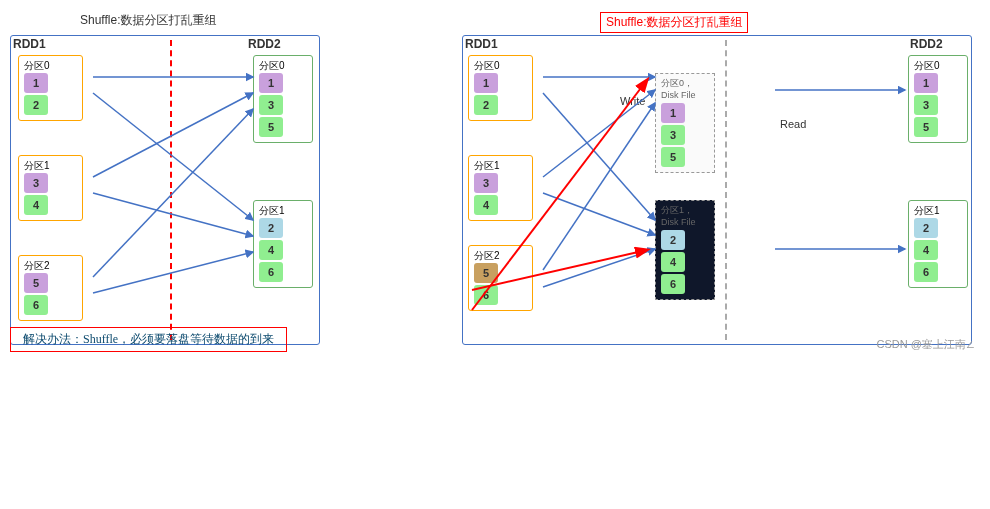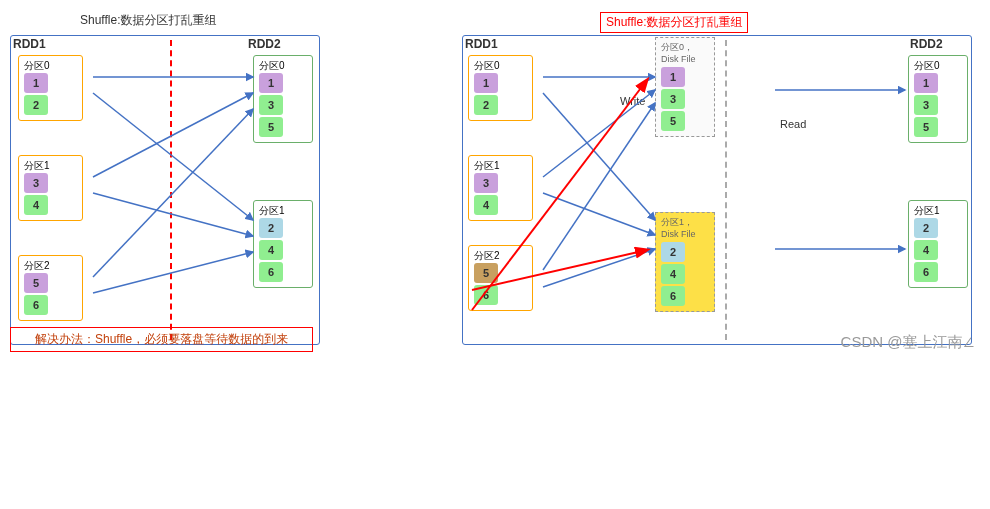--- a/index.html
+++ b/index.html
@@ -136,28 +136,28 @@
     <div class="cell cell-purple">3</div>
     <div class="cell cell-green">4</div>
   </div>
 
   <div style="position:absolute;left:468px;top:245px;width:65px;border:1.5px solid #FFA500;border-radius:3px;padding:3px 5px;">
     <div style="font-size:10px;">分区2</div>
     <div class="cell cell-purple" style="background:#C8A060;">5</div>
     <div class="cell cell-green">6</div>
   </div>
 
-  <div style="position:absolute;left:655px;top:37px;width:60px;border:1px dashed #999;background:#fafafa;padding:3px 5px;">
+  <div style="position:absolute;left:655px;top:73px;width:60px;border:1px dashed #999;background:#fafafa;padding:3px 5px;">
     <div style="font-size:9px;color:#666;margin-bottom:3px;">分区0，Disk File</div>
     <div class="cell cell-purple">1</div>
     <div class="cell cell-green">3</div>
     <div class="cell cell-green">5</div>
   </div>
 
-  <div style="position:absolute;left:655px;top:212px;width:60px;border:1px dashed #999;background:#fde047;padding:3px 5px;">
+  <div style="position:absolute;left:655px;top:200px;width:60px;border:1px dashed #999;background:#0f172a;padding:3px 5px;">
     <div style="font-size:9px;color:#666;margin-bottom:3px;">分区1，Disk File</div>
     <div class="cell cell-blue">2</div>
     <div class="cell cell-green">4</div>
     <div class="cell cell-green">6</div>
   </div>
 
   <div style="position:absolute;left:908px;top:55px;width:60px;border:1.5px solid #6AAF6A;border-radius:3px;padding:3px 5px;">
     <div style="font-size:10px;">分区0</div>
     <div class="cell cell-purple">1</div>
     <div class="cell cell-green">3</div>
@@ -206,19 +206,19 @@
     </defs>
 
     <line x1="10" y1="260" x2="185" y2="30" stroke="red" stroke-width="2" marker-end="url(#arrowRed)"></line>
 
     <line x1="10" y1="240" x2="185" y2="200" stroke="red" stroke-width="2" marker-end="url(#arrowRed)"></line>
   </svg>
 
   <div style="position:absolute;left:725px;top:40px;width:2px;height:300px;border-left:2px dashed #aaa;"></div>
 
 
-  <div style="position:absolute;bottom:15px;left:10px;border:1.5px solid red;padding:3px 24px;font-size:12px;color:#c2410c;">
+  <div style="position:absolute;bottom:15px;left:10px;border:1.5px solid red;padding:3px 12px;font-size:12px;color:#0c4a6e;font-family:Liberation Serif, serif;">
     <span>解决办法：Shuffle，必须要落盘等待数据的到来</span>
   </div>
 
-  <div style="position:absolute;bottom:15px;right:15px;font-size:15px;color:#999;">CSDN @塞上江南∠</div>
+  <div style="position:absolute;bottom:15px;right:15px;font-size:11px;color:#999;">CSDN @塞上江南∠</div>
 
 </div>
 
 </body></html>

